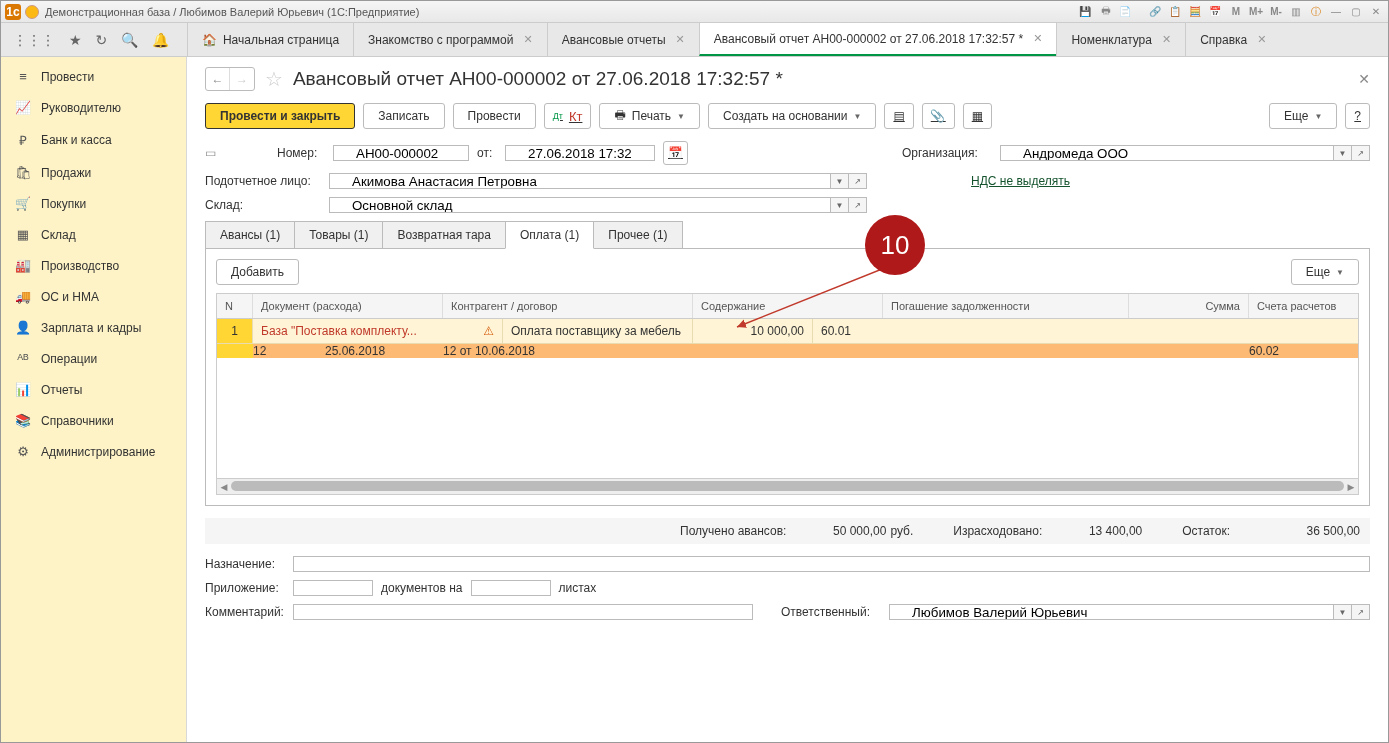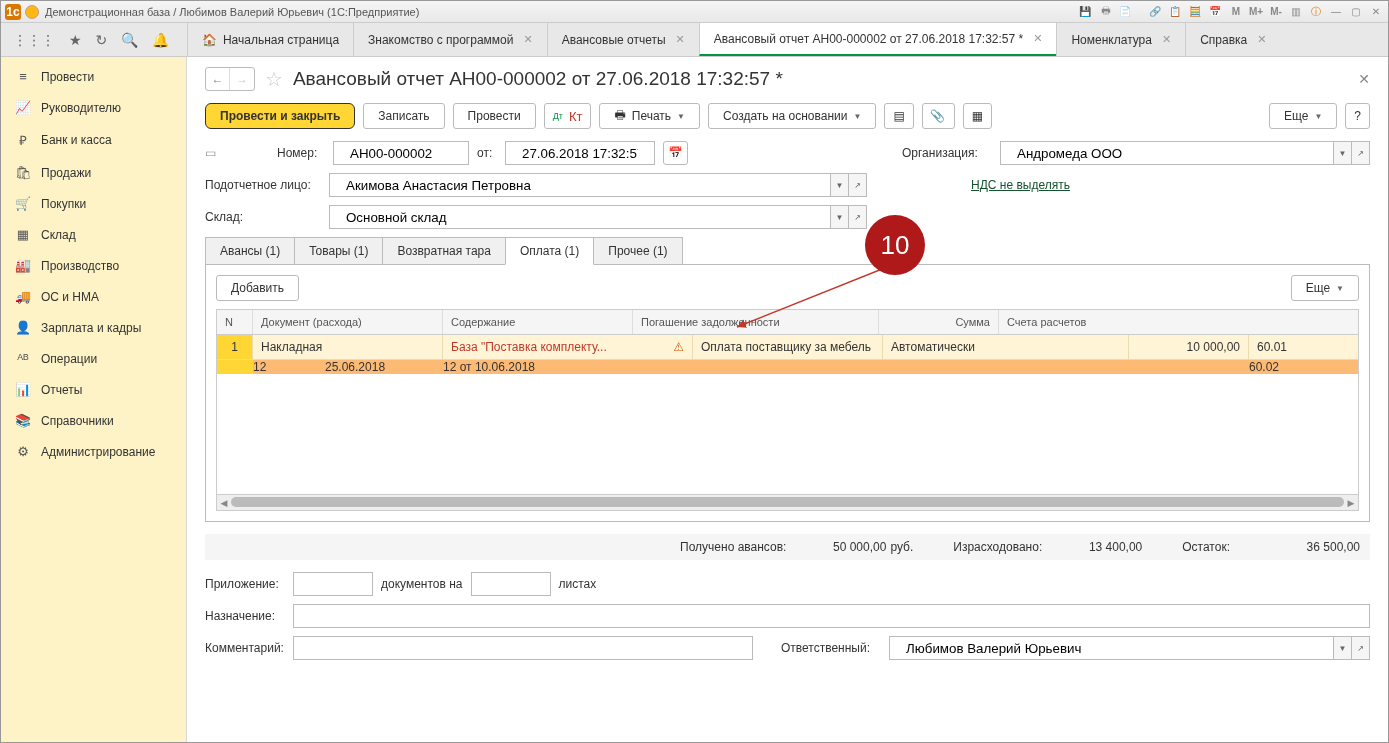--- a/index.html
+++ b/index.html
@@ -25,27 +25,27 @@
 .content { flex:1; background:#fff; padding:10px 18px 8px 18px; overflow:auto; position:relative;}
 .page-header { display:flex; align-items:center; gap:10px; margin-bottom:12px;}
 .nav-btns { display:flex; border:1px solid #bbb; border-radius:3px;}
 .nav-btns span{width:24px;height:22px;display:flex;align-items:center;justify-content:center;color:#888;border-right:1px solid #ddd;}
 .nav-btns span:last-child{border:none;color:#ccc;}
 .star{color:#ccc;font-size:20px;}
 .page-title{font-size:19px;}
 .close-page{margin-left:auto;color:#888;font-size:14px;}
 .toolbar { display:flex; gap:8px; align-items:center; margin-bottom:12px;}
 .btn { border:1px solid #bbb; background:#fff; padding:4px 14px; border-radius:3px; height:26px; display:inline-flex; align-items:center; gap:6px; cursor:pointer;}
-.btn.primary{background:#ffd633;border-color:#333;font-weight:bold;border-radius:6px;}
-.btn.small{padding:4px 8px;}
+.btn.primary{background:#ffd633;border-color:#333;font-weight:bold;}
+.btn.small{padding:4px 8px;text-decoration:underline;}
 .btn .caret{font-size:8px;color:#666;}
 .toolbar-spacer{flex:1;}
 .form-row { display:flex; align-items:center; gap:8px; margin-bottom:8px;}
 .form-row label{color:#333; min-width:116px;}
-.input { border:1px solid #bbb; padding:3px 16px; height:24px; background:#fff;}
+.input { border:1px solid #bbb; padding:3px 22px; height:16px; background:#fff;}
 .input.wide{flex:1;}
 .select-ext{display:flex;}
 .select-ext .dd-btn{width:18px;border:1px solid #bbb;border-left:none;display:flex;align-items:center;justify-content:center;font-size:8px;color:#666;background:#f5f5f5;}
 .link{color:#14532d;text-decoration:underline;cursor:pointer;}
 .tabs { display:flex; gap:0; margin-top:8px;}
 .doc-tab{padding:6px 14px;border:1px solid #bbb;background:#f0f0f0;margin-right:-1px;cursor:pointer;}
 .doc-tab.active{background:#fff;border-bottom-color:#fff;position:relative;z-index:1;}
 .tab-panel{border:1px solid #bbb;padding:10px;margin-top:-1px;}
 .panel-toolbar{display:flex;margin-bottom:8px;}
 .table{border:1px solid #ccc;}
@@ -277,31 +277,30 @@
           <span style="flex:1"></span>
           <span class="btn">
               <span>Еще</span>
               <span class="caret">▼</span>
             </span>
         </div>
         <div class="table">
           <div class="thead">
             <div class="th col-n">N</div>
             <div class="th col-doc">Документ (расхода)</div>
+            <div class="th col-ctr">Контрагент / договор</div>
             <div class="th col-cont">Содержание</div>
             <div class="th col-pog">Погашение задолженности</div>
             <div class="th col-sum">Сумма</div>
             <div class="th col-acc" style="flex:1;border-right:none;">Счета расчетов</div>
           </div>
           <div class="trow">
             <div class="td col-n rownum">1</div>
-            <div class="td col-doc">Накладная</div>
             <div class="td col-ctr"><span class="danger">База "Поставка комплекту...</span><span class="warn-icon" style="float:right;">⚠</span></div>
             <div class="td col-cont">Оплата поставщику за мебель</div>
-            <div class="td col-pog">Автоматически</div>
             <div class="td col-sum">10 000,00</div>
             <div class="td col-acc" style="flex:1;border-right:none;">60.01</div>
           </div>
           <div class="trow2">
             <div class="td col-n rownum"></div>
             <div class="td col-doc" style="display:flex;">
                 <span style="width:72px;">12</span>
                 <span>25.06.2018</span>
               </div>
             <div class="td col-ctr">12 от 10.06.2018</div>
@@ -323,29 +322,29 @@
         <span class="lbl">Получено авансов:</span>
         <span class="val">50 000,00</span>
         <span style="margin-left:4px;">руб.</span>
         <span class="lbl">Израсходовано:</span>
         <span class="val">13 400,00</span>
         <span class="lbl">Остаток:</span>
         <span class="val" style="min-width:120px;">36 500,00</span>
       </div>
 
       <div class="form-row">
+        <label style="min-width:80px;">Назначение:</label>
+        <input class="input wide" style="">
+      </div>
+      <div class="form-row">
         <label style="min-width:80px;">Приложение:</label>
         <input class="input" style="width: 80px;">
         <span>документов на</span>
         <input class="input" style="width: 80px;">
         <span>листах</span>
-      </div>
-      <div class="form-row">
-        <label style="min-width:80px;">Назначение:</label>
-        <input class="input wide" style="">
       </div>
       <div class="form-row">
         <label style="min-width:80px;">Комментарий:</label>
         <input class="input" style="width: 460px;">
         <label style="min-width:100px;margin-left:20px;">Ответственный:</label>
         <div class="select-ext" style="flex:1;">
           <input class="input" style="flex: 1 1 0%;" value="Любимов Валерий Юрьевич">
           <span class="dd-btn">▼</span>
           <span class="dd-btn">↗</span>
         </div>

